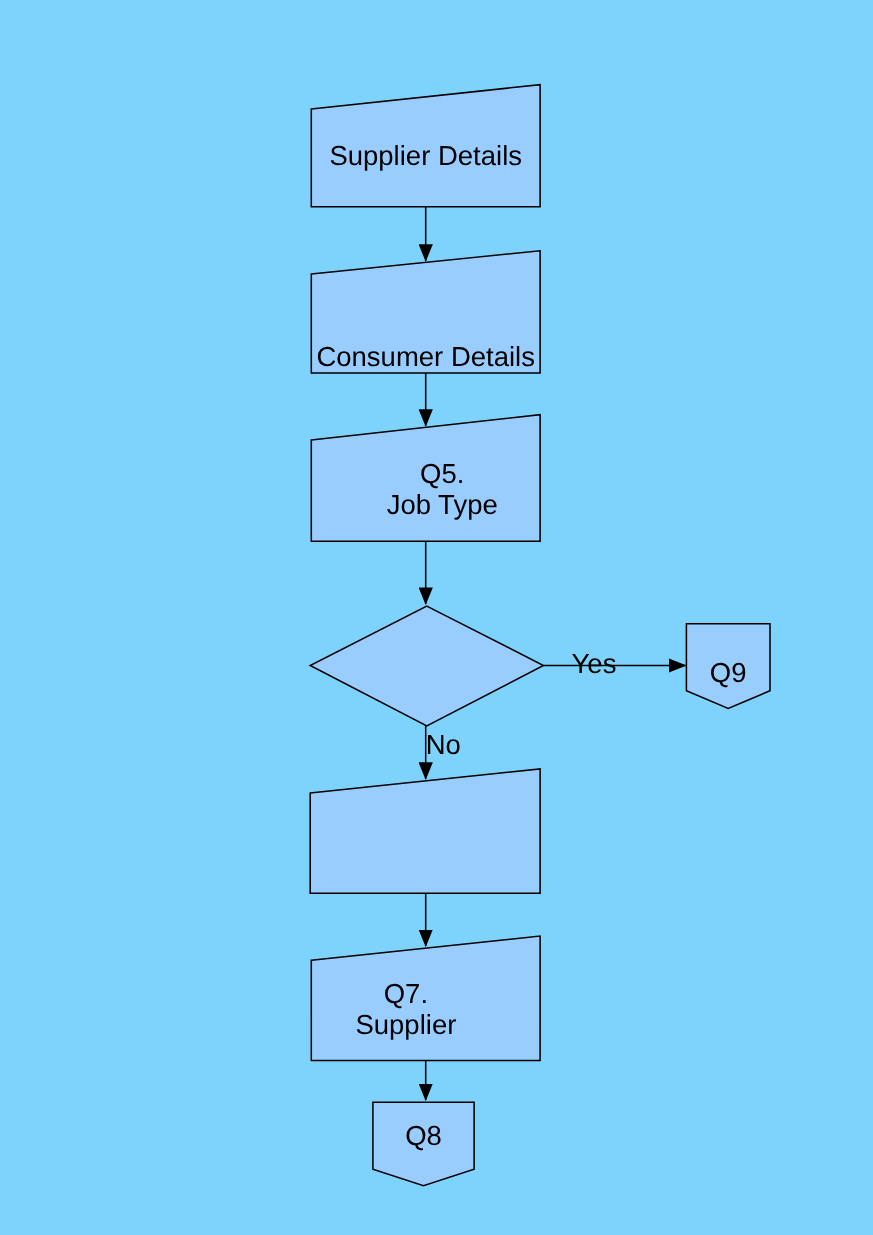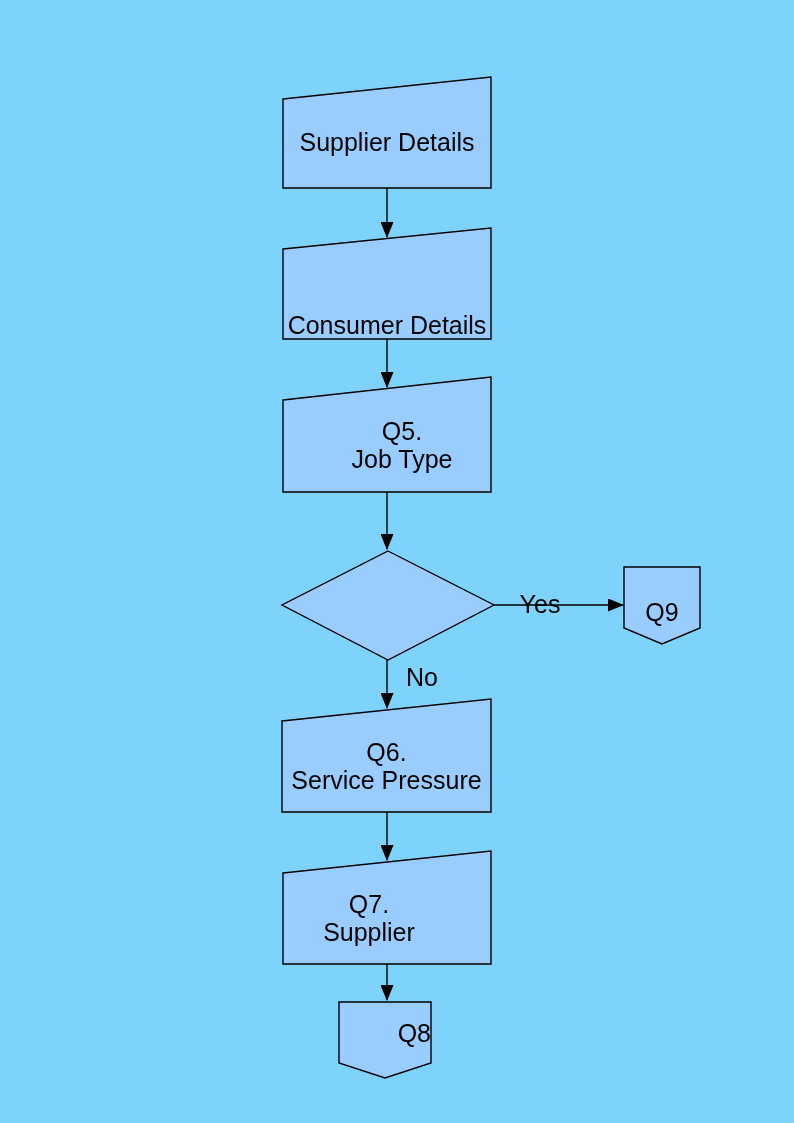--- a/index.html
+++ b/index.html
@@ -78,31 +78,27 @@
   <div class="label" style="left:283px; top:398px; width:208px; height:94px;margin-left:15px;">
     <div>Q5.</div>
     <div>Job Type</div>
   </div>
 
 
   <div class="label" style="left:624px; top:581px; width:76px; height:61px;">
     <div>Q9</div>
   </div>
 
-  <div class="label" style="left:282px; top:719px; width:209px; height:93px;">
-    <div>Q6.</div>
-    <div>Service Pressure</div>
-  </div>
 
   <div class="label" style="left:283px; top:871px; width:172px; height:93px;">
     <div>Q7.</div>
     <div>Supplier</div>
   </div>
 
-  <div class="label" style="left:339px; top:1002px; width:92px; height:61px;align-items:flex-end;">
+  <div class="label" style="left:339px; top:1002px; width:92px; height:61px;">
     <div>Q8</div>
   </div>
 
   <div class="edge-label" style="left:500px; top:570px; width:80px; height:28px;margin-top:20px;">Yes</div>
 
-  <div class="edge-label" style="left:400px; top:663px; width:44px; height:28px;">No</div>
+  <div class="edge-label" style="left:381px; top:663px; width:44px; height:28px;">No</div>
 
 </div>
 
 </body></html>

